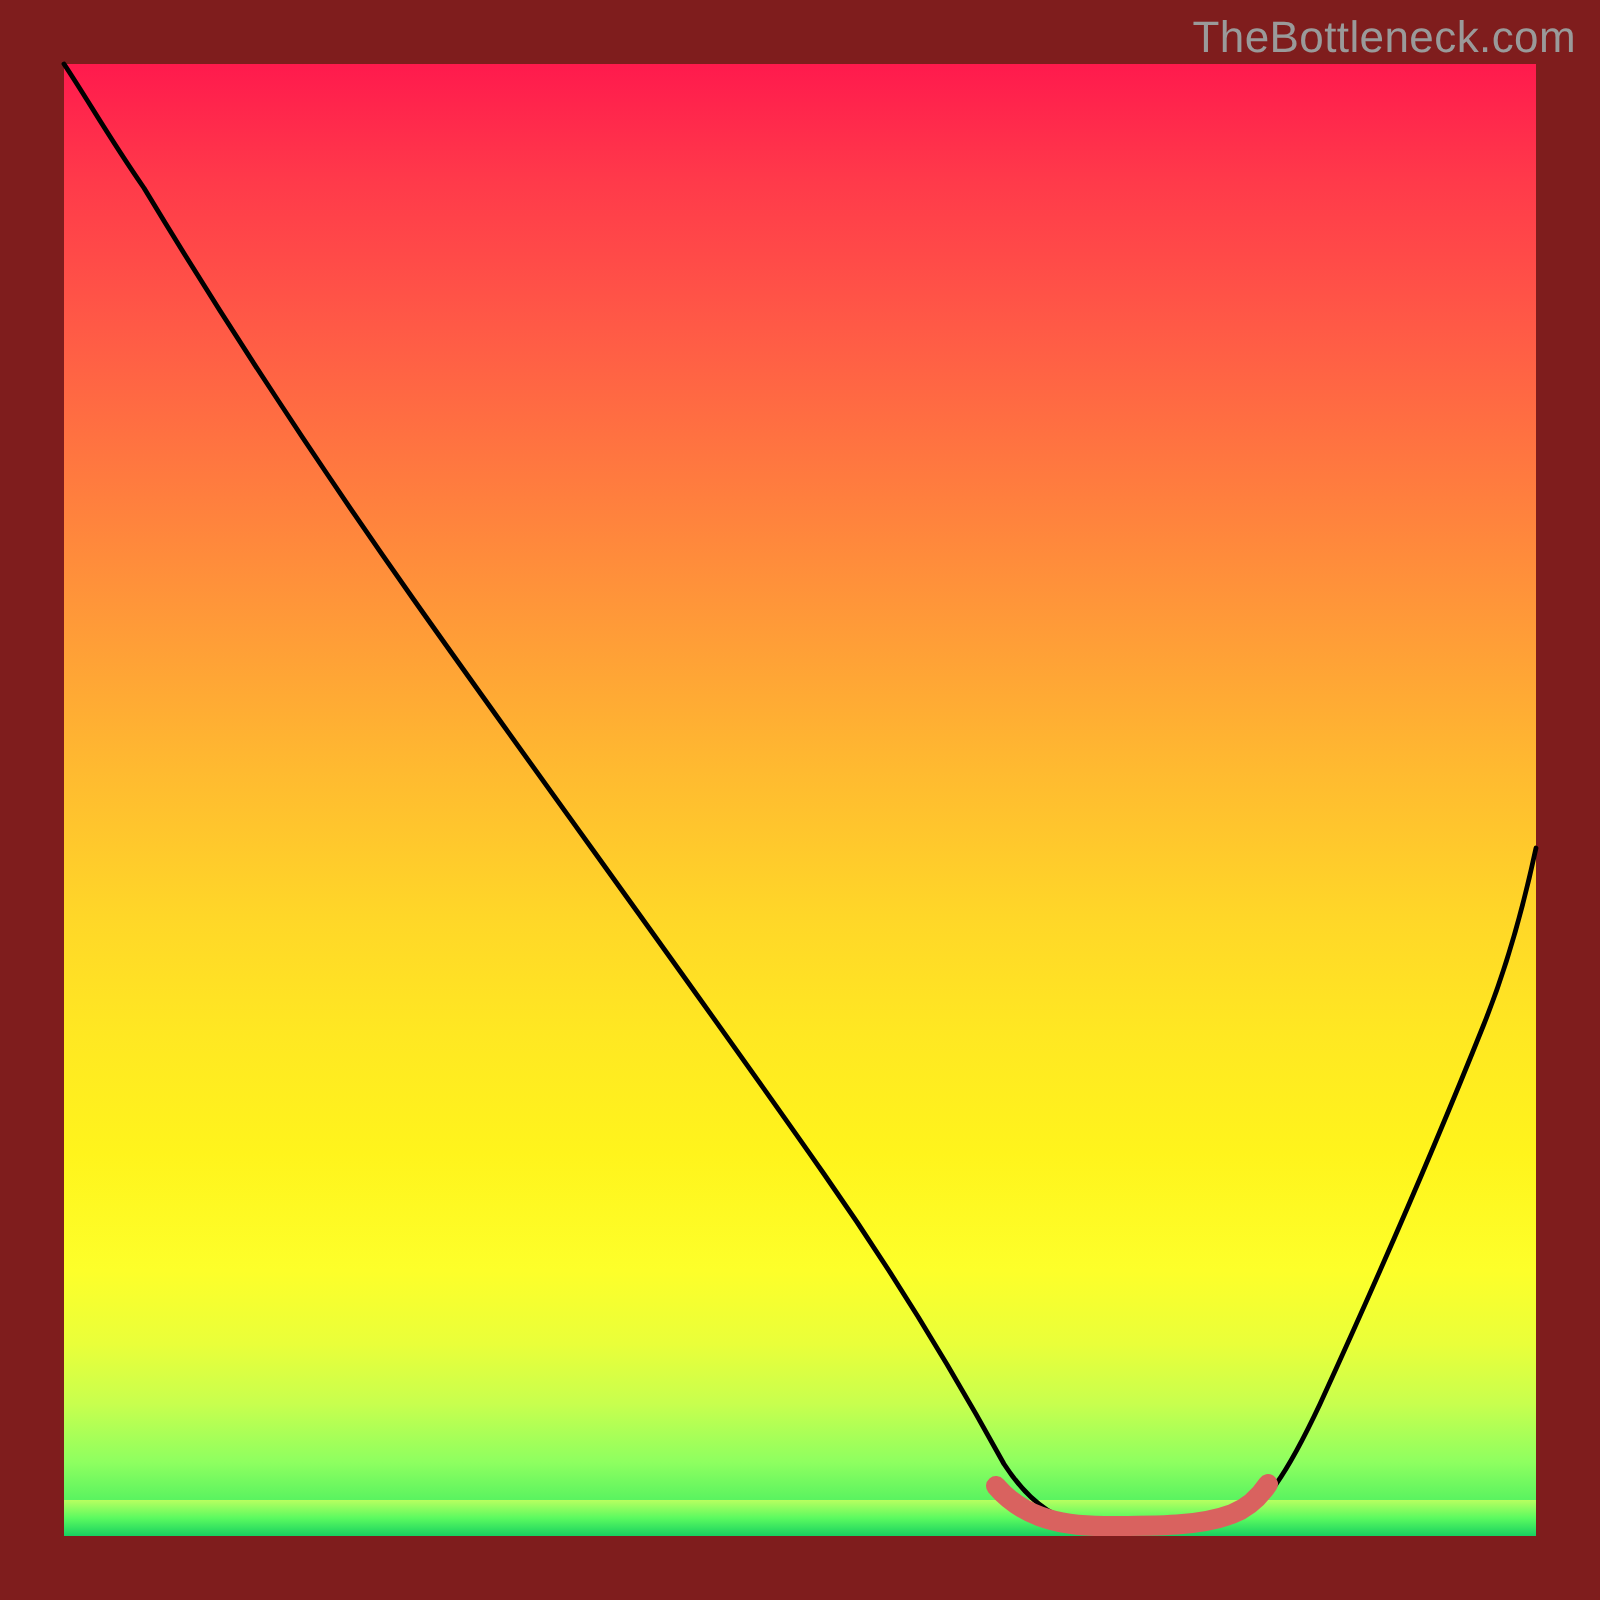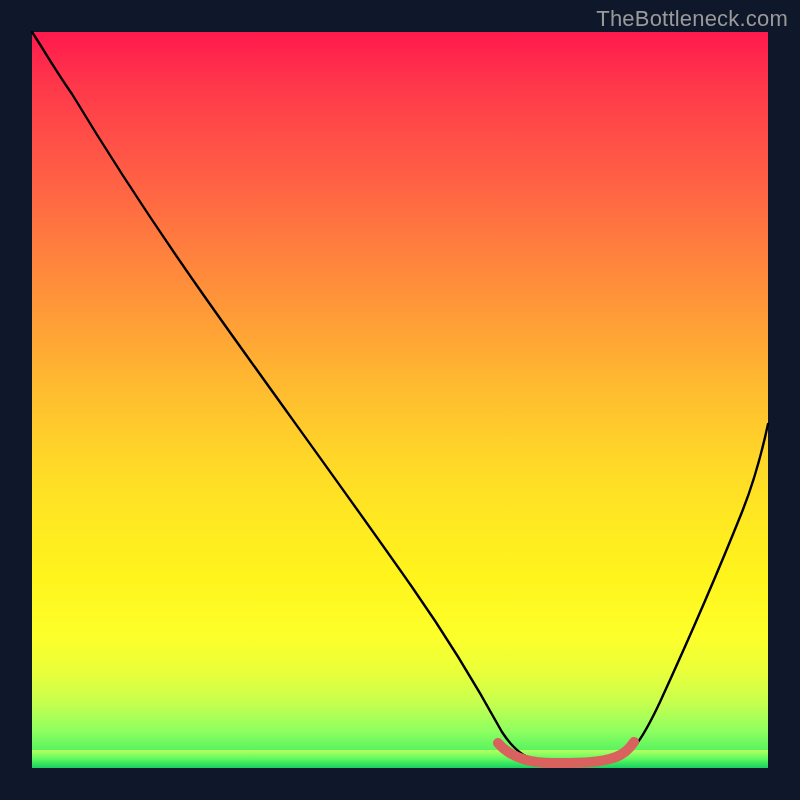--- a/index.html
+++ b/index.html
@@ -10,21 +10,21 @@
     background: #000;
     overflow: hidden;
     font-family: Arial, Helvetica, sans-serif;
   }
   .frame {
     position: absolute;
     left: 0;
     top: 0;
     width: 800px;
     height: 800px;
-    background: #0f172a;
+    background: #7f1d1d;
   }
   .plot {
     position: absolute;
     left: 32px;
     top: 32px;
     width: 736px;
     height: 736px;
     
     background: linear-gradient(to bottom,
       #ff1a4d 0%,

